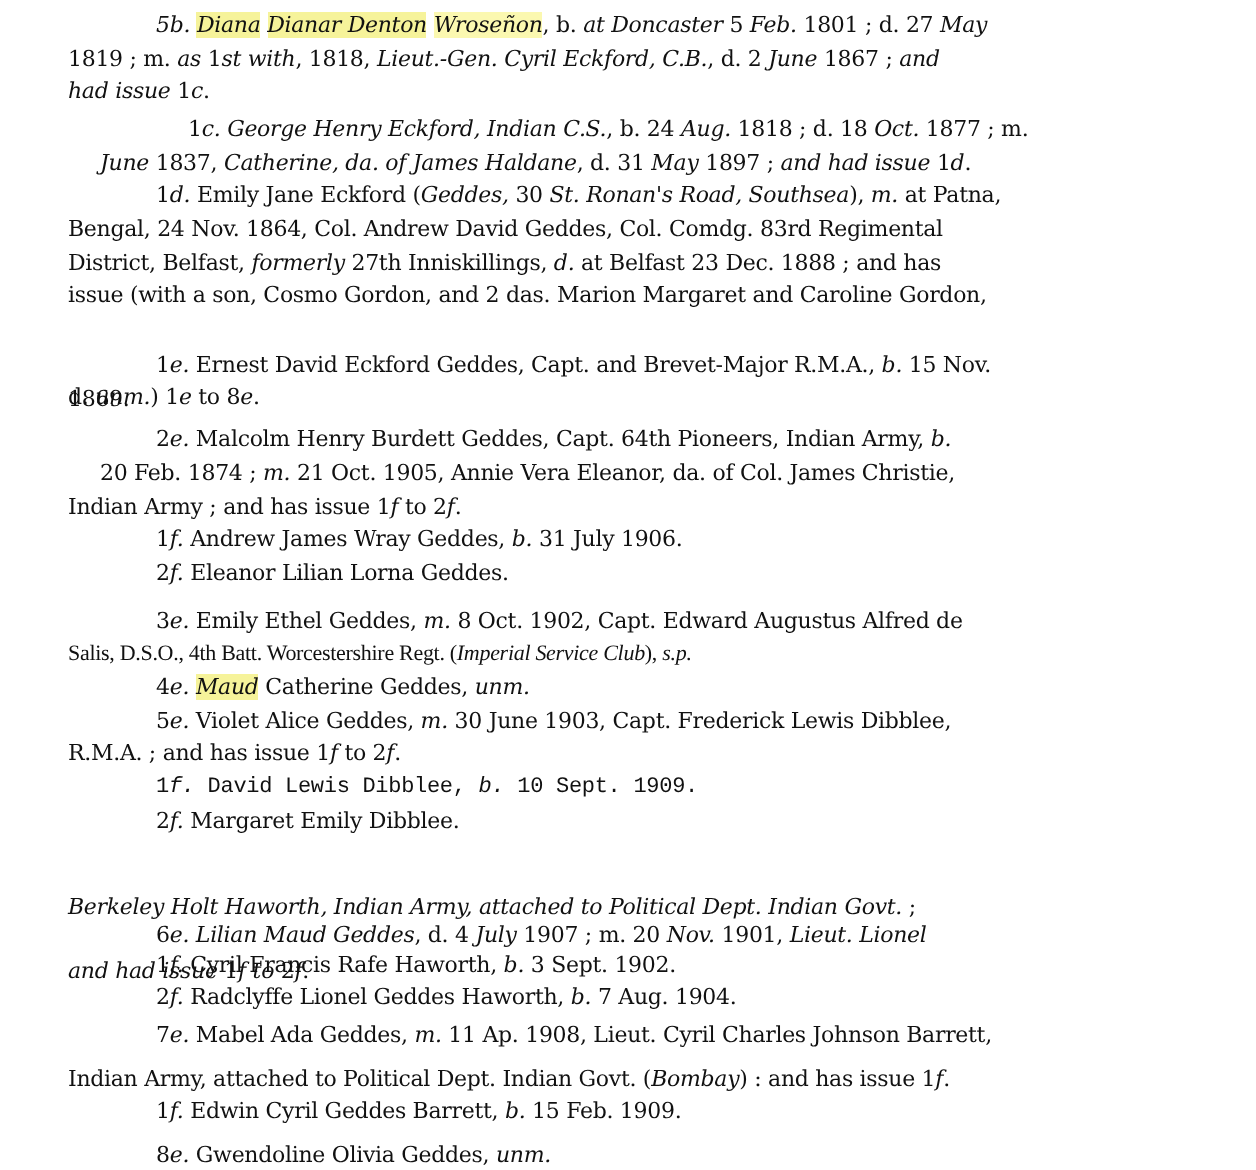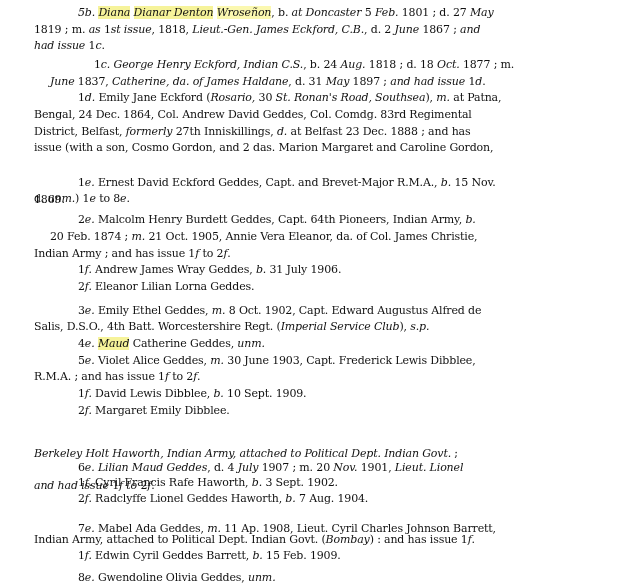--- a/index.html
+++ b/index.html
@@ -10,30 +10,30 @@
     i { font-style:italic; }
     .hl { background:#f6f39a; }
     .hl2 { background:#fbf8b0; }
   </style>
 </head>
 <body>
 
 <div class="page" id="page">
     <div>
       <div class="line" style="top: 4px; left: 44px;"><i>5b. <span class="hl">Diana</span> <span class="hl">Dianar Denton</span> <span class="hl2">Wroseñon</span></i>, b. <i>at Doncaster</i> 5 <i>Feb.</i> 1801 ; d. 27 <i>May</i></div>
-      <div class="line" style="top: 20.7143px; left: 0px;">1819 ; m. <i>as</i> 1<i>st issue</i>, 1818, <i>Lieut.-Gen. James Eckford, C.B.</i>, d. 2 <i>June</i> 1867 ; <i>and</i></div>
+      <div class="line" style="top: 20.7143px; left: 0px;">1819 ; m. <i>as</i> 1<i>st with</i>, 1818, <i>Lieut.-Gen. Cyril Eckford, C.B.</i>, d. 2 <i>June</i> 1867 ; <i>and</i></div>
       <div class="line" style="top: 37.4286px; left: 0px;"><i>had issue</i> 1<i>c</i>.</div>
     </div>
     <div>
       <div class="line" style="top: 55.8143px; left: 60px;">1<i>c. George Henry Eckford, Indian C.S.</i>, b. 24 <i>Aug.</i> 1818 ; d. 18 <i>Oct.</i> 1877 ; m.</div>
       <div class="line" style="top: 72.5286px; left: 16px;"><i>June</i> 1837, <i>Catherine, da. of James Haldane</i>, d. 31 <i>May</i> 1897 ; <i>and had issue</i> 1<i>d</i>.</div>
     </div>
     <div>
-      <div class="line" style="top: 89.2429px; left: 44px;">1<i>d.</i> Emily Jane Eckford (<i>Rosario,</i> 30 <i>St. Ronan's Road, Southsea</i>), <i>m.</i> at Patna,</div>
-      <div class="line" style="top: 105.957px; left: 0px;">Bengal, 24 Dec. 1864, Col. Andrew David Geddes, Col. Comdg. 83rd Regimental</div>
+      <div class="line" style="top: 89.2429px; left: 44px;">1<i>d.</i> Emily Jane Eckford (<i>Geddes,</i> 30 <i>St. Ronan's Road, Southsea</i>), <i>m.</i> at Patna,</div>
+      <div class="line" style="top: 105.957px; left: 0px;">Bengal, 24 Nov. 1864, Col. Andrew David Geddes, Col. Comdg. 83rd Regimental</div>
       <div class="line" style="top: 122.671px; left: 0px;">District, Belfast, <i>formerly</i> 27th Inniskillings, <i>d.</i> at Belfast 23 Dec. 1888 ; and has</div>
       <div class="line" style="top: 139.386px; left: 0px;">issue (with a son, Cosmo Gordon, and 2 das. Marion Margaret and Caroline Gordon,</div>
       <div class="line" style="top: 142px; left: 0px; margin-top: 48px;">d. <i>unm.</i>) 1<i>e</i> to 8<i>e</i>.</div>
     </div>
     <div>
       <div class="line" style="top: 174.486px; left: 44px; text-align: center;">1<i>e.</i> Ernest David Eckford Geddes, Capt. and Brevet-Major R.M.A., <i>b.</i> 15 Nov.</div>
       <div class="line" style="top: 191.2px; left: 0px;">1869.</div>
     </div>
     <div>
       <div class="line" style="top: 211.257px; left: 44px;">2<i>e.</i> Malcolm Henry Burdett Geddes, Capt. 64th Pioneers, Indian Army, <i>b.</i></div>
@@ -41,48 +41,48 @@
       <div class="line" style="top: 244.686px; left: 0px;">Indian Army ; and has issue 1<i>f</i> to 2<i>f</i>.</div>
     </div>
     <div>
       <div class="line" style="top: 261.4px; left: 44px;">1<i>f.</i> Andrew James Wray Geddes, <i>b.</i> 31 July 1906.</div>
     </div>
     <div>
       <div class="line" style="top: 278.114px; left: 44px;">2<i>f.</i> Eleanor Lilian Lorna Geddes.</div>
     </div>
     <div>
       <div class="line" style="top: 301.514px; left: 44px;">3<i>e.</i> Emily Ethel Geddes, <i>m.</i> 8 Oct. 1902, Capt. Edward Augustus Alfred de</div>
-      <div class="line" style="top: 318.229px; left: 0px;">Salis, D.S.O., 4th Batt. Worcestershire Regt. (<i>Imperial Service Club</i>), <i>s.p.</i></div>
+      <div class="line" style="top: 318.229px; left: 0px; font-family: Liberation Serif, serif;">Salis, D.S.O., 4th Batt. Worcestershire Regt. (<i>Imperial Service Club</i>), <i>s.p.</i></div>
     </div>
     <div>
       <div class="line" style="top: 334.943px; left: 44px;">4<i>e.</i> <span class="hl"><i>Maud</i></span> Catherine Geddes, <i>unm.</i></div>
     </div>
     <div>
       <div class="line" style="top: 351.657px; left: 44px;">5<i>e.</i> Violet Alice Geddes, <i>m.</i> 30 June 1903, Capt. Frederick Lewis Dibblee,</div>
       <div class="line" style="top: 368.371px; left: 0px;">R.M.A. ; and has issue 1<i>f</i> to 2<i>f</i>.</div>
     </div>
     <div>
-      <div class="line" style="top: 385.086px; left: 44px;">1<i>f.</i> David Lewis Dibblee, <i>b.</i> 10 Sept. 1909.</div>
+      <div class="line" style="top: 385.086px; left: 44px; font-family: Liberation Mono, monospace;">1<i>f.</i> David Lewis Dibblee, <i>b.</i> 10 Sept. 1909.</div>
     </div>
     <div>
       <div class="line" style="top: 401.8px; left: 44px;">2<i>f.</i> Margaret Emily Dibblee.</div>
     </div>
     <div>
       <div class="line" style="top: 423.529px; left: 44px; margin-top: 35px;">6<i>e. Lilian Maud Geddes</i>, d. 4 <i>July</i> 1907 ; m. 20 <i>Nov.</i> 1901, <i>Lieut. Lionel</i></div>
       <div class="line" style="top: 445px; left: 0px;"><i>Berkeley Holt Haworth, Indian Army, attached to Political Dept. Indian Govt.</i> ;</div>
       <div class="line" style="top: 477px; left: 0px; text-align: right;"><i>and had issue</i> 1<i>f to</i> 2<i>f</i>.</div>
     </div>
     <div>
       <div class="line" style="top: 473.671px; left: 44px;">1<i>f.</i> Cyril Francis Rafe Haworth, <i>b.</i> 3 Sept. 1902.</div>
     </div>
     <div>
       <div class="line" style="top: 490.386px; left: 44px;">2<i>f.</i> Radclyffe Lionel Geddes Haworth, <i>b.</i> 7 Aug. 1904.</div>
     </div>
     <div>
-      <div class="line" style="top: 520px; left: 44px;">7<i>e.</i> Mabel Ada Geddes, <i>m.</i> 11 Ap. 1908, Lieut. Cyril Charles Johnson Barrett,</div>
+      <div class="line" style="top: 509px; left: 44px;">7<i>e.</i> Mabel Ada Geddes, <i>m.</i> 11 Ap. 1908, Lieut. Cyril Charles Johnson Barrett,</div>
       <div class="line" style="top: 530.5px; left: 0px;">Indian Army, attached to Political Dept. Indian Govt. (<i>Bombay</i>) : and has issue 1<i>f</i>.</div>
     </div>
     <div>
       <div class="line" style="top: 547.214px; left: 44px;">1<i>f.</i> Edwin Cyril Geddes Barrett, <i>b.</i> 15 Feb. 1909.</div>
     </div>
     <div>
       <div class="line" style="top: 568.943px; left: 44px;">8<i>e.</i> Gwendoline Olivia Geddes, <i>unm.</i></div>
     </div>
   </div>
 

